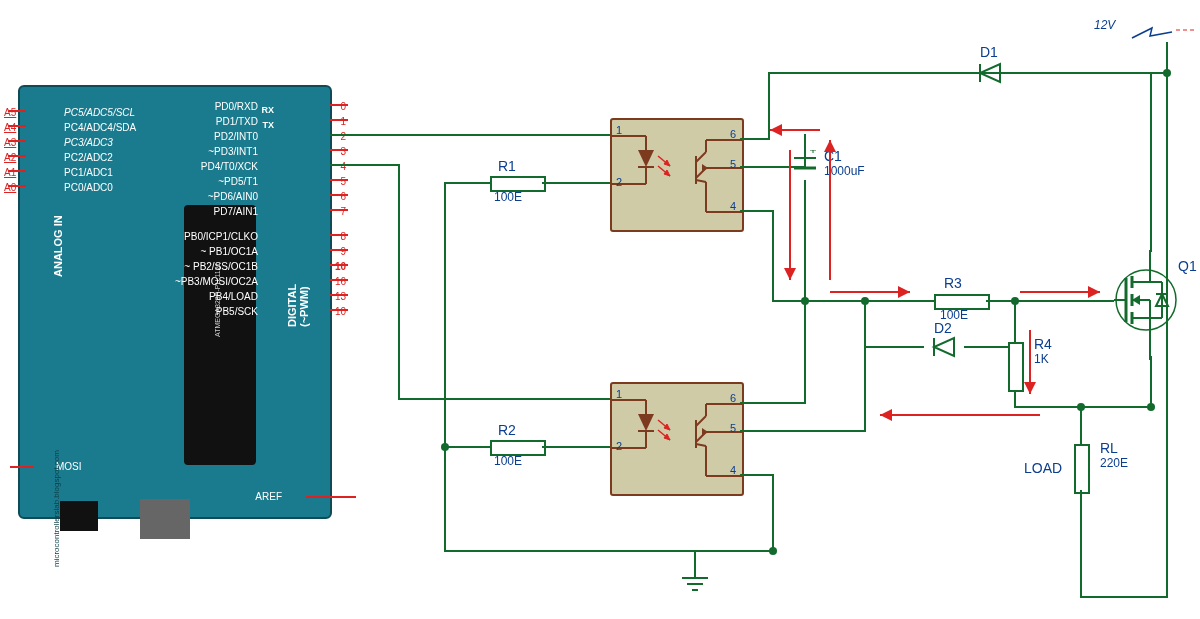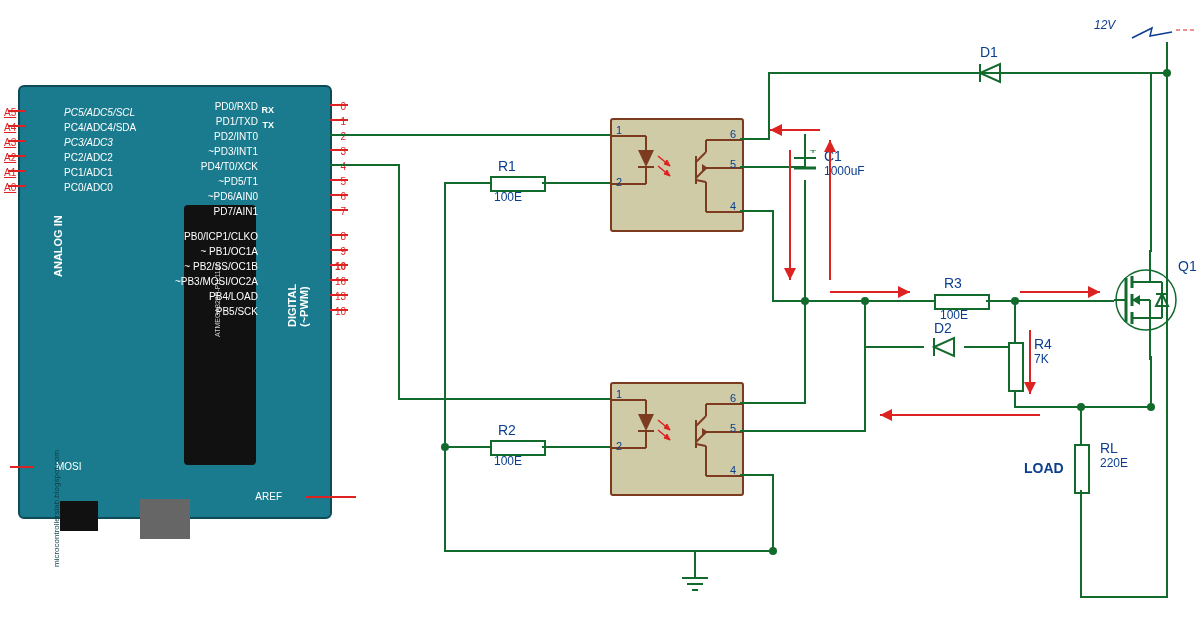--- a/index.html
+++ b/index.html
@@ -418,21 +418,21 @@
     <line x1="10" y1="4" x2="10" y2="22" stroke="#126b2d" stroke-width="2"></line>
   </svg>
   <div class="wire wire-h" style="left:964px;top:346px;width:52px;"></div>
   <div class="wire wire-v" style="left:1014px;top:300px;height:108px;"></div>
   <div class="comp-label" style="left:934px;top:320px;">D2</div>
   <div style="position:absolute;left:1011px;top:297px;width:8px;height:8px;background:#126b2d;border-radius:50%;"></div>
   <div style="position:absolute;left:1011px;top:343px;width:8px;height:8px;background:#126b2d;border-radius:50%;"></div>
 
   <div class="resistor-box" style="left:1008px;top:342px;width:12px;height:46px;border:2px solid #126b2d;"></div>
   <div class="comp-label" style="left:1034px;top:336px;">R4</div>
-  <div class="comp-value" style="left:1034px;top:352px;">7K</div>
+  <div class="comp-value" style="left:1034px;top:352px;">1K</div>
 
   <svg style="position:absolute;left:1108px;top:250px;" width="80" height="110">
     <line x1="6" y1="50" x2="18" y2="50" stroke="#126b2d" stroke-width="2"></line>
     <line x1="18" y1="28" x2="18" y2="72" stroke="#126b2d" stroke-width="3"></line>
     <line x1="24" y1="26" x2="24" y2="38" stroke="#126b2d" stroke-width="3"></line>
     <line x1="24" y1="44" x2="24" y2="56" stroke="#126b2d" stroke-width="3"></line>
     <line x1="24" y1="62" x2="24" y2="74" stroke="#126b2d" stroke-width="3"></line>
     <line x1="24" y1="32" x2="42" y2="32" stroke="#126b2d" stroke-width="2"></line>
     <line x1="24" y1="68" x2="42" y2="68" stroke="#126b2d" stroke-width="2"></line>
     <line x1="24" y1="50" x2="42" y2="50" stroke="#126b2d" stroke-width="2"></line>
@@ -454,21 +454,21 @@
 
   <div class="wire wire-v" style="left:1150px;top:356px;height:52px;"></div>
   <div class="wire wire-h" style="left:1014px;top:406px;width:138px;"></div>
   <div style="position:absolute;left:1147px;top:403px;width:8px;height:8px;background:#126b2d;border-radius:50%;"></div>
 
   <div class="wire wire-v" style="left:1080px;top:406px;height:38px;"></div>
   <div class="resistor-box" style="left:1074px;top:444px;width:12px;height:46px;"></div>
   <div class="wire wire-v" style="left:1080px;top:490px;height:108px;"></div>
   <div class="comp-label" style="left:1100px;top:440px;">RL</div>
   <div class="comp-value" style="left:1100px;top:456px;">220E</div>
-  <div class="comp-label" style="left:1024px;top:460px;font-weight:bold;">LOAD</div>
+  <div class="comp-label" style="left:1024px;top:460px;font-weight:normal;">LOAD</div>
   <div style="position:absolute;left:1077px;top:403px;width:8px;height:8px;background:#126b2d;border-radius:50%;"></div>
 
   <div class="wire wire-h" style="left:1080px;top:596px;width:88px;"></div>
   <div class="wire wire-v" style="left:1166px;top:72px;height:526px;"></div>
 
   <svg style="position:absolute;left:0;top:0;width:1200px;height:619px;pointer-events:none;">
     <defs>
       <marker id="ah" markerWidth="8" markerHeight="8" refX="6" refY="3" orient="auto">
         <path d="M0,0 L6,3 L0,6 Z" fill="#d22"></path>
       </marker>

